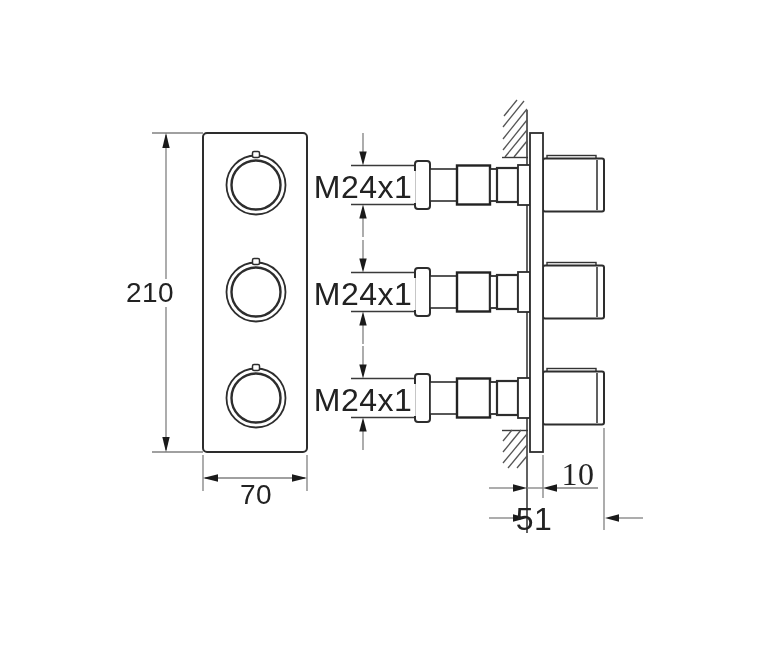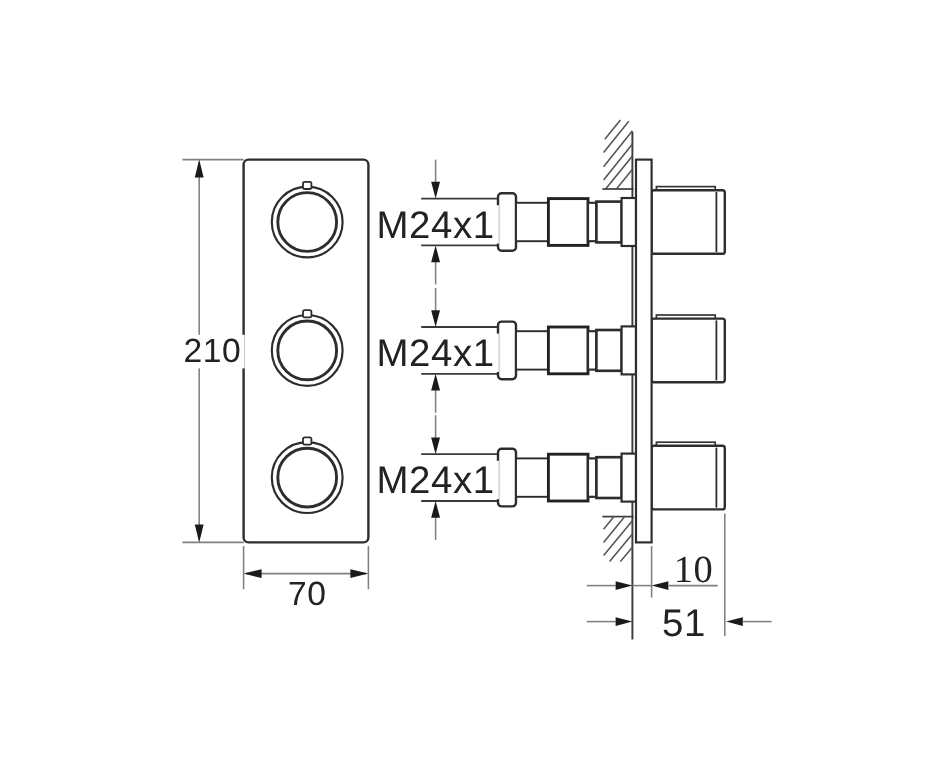--- a/index.html
+++ b/index.html
@@ -138,27 +138,27 @@
 
     <g>
       <line x1="604" y1="428" x2="604" y2="530" stroke="#808080" stroke-width="1.3"></line>
       <line x1="489" y1="518" x2="513" y2="518" stroke="#808080" stroke-width="1.3"></line>
       <polygon points="527,518 513,514.3 513,521.7" fill="#1a1a1a"></polygon>
       <polygon points="605,518 619,514.3 619,521.7" fill="#1a1a1a"></polygon>
       <line x1="619" y1="518" x2="643" y2="518" stroke="#808080" stroke-width="1.3"></line>
     </g>
   </svg>
 
-  <div class="dim-label big" style="left:177px; top:293px;">210</div>
+  <div class="dim-label big" style="left:150px; top:293px;">210</div>
 
   <div class="dim-label big" style="left:256px; top:495px;">70</div>
 
   <div class="dim-label" style="left:363px; top:187px;">M24x1</div>
 
   <div class="dim-label" style="left:363px; top:294px;">M24x1</div>
 
   <div class="dim-label" style="left:363px; top:400px;">M24x1</div>
 
   <div class="dim-label" style="left:578px; top:474px; background:transparent;font-family:Liberation Serif, serif;">10</div>
 
-  <div class="dim-label" style="left:570px; top:519px; background:transparent;">51</div>
+  <div class="dim-label" style="left:534px; top:519px; background:transparent;">51</div>
 
 </div>
 
 </body></html>

